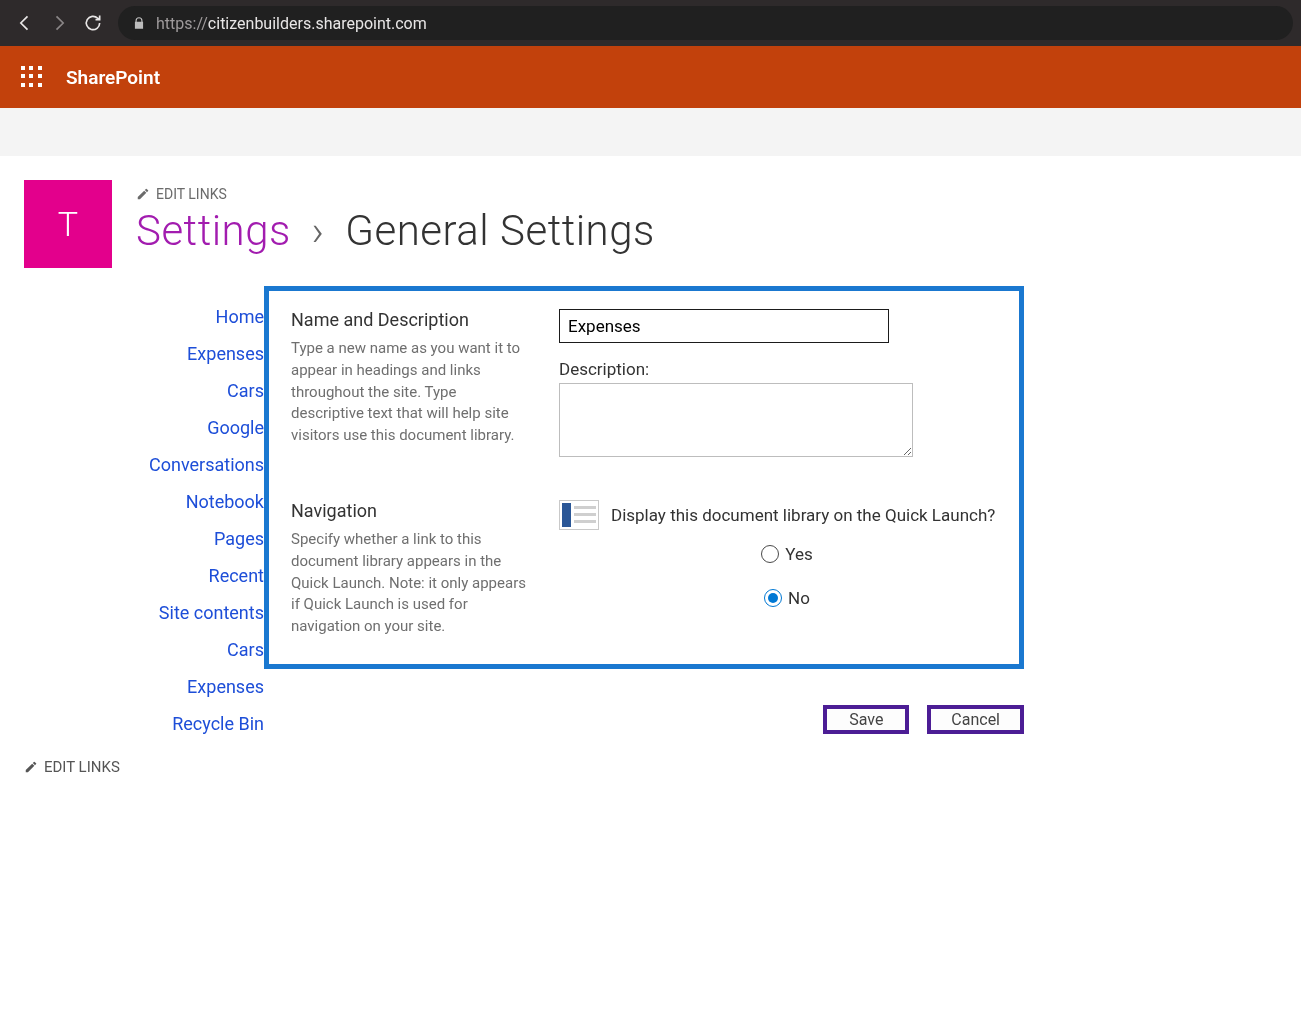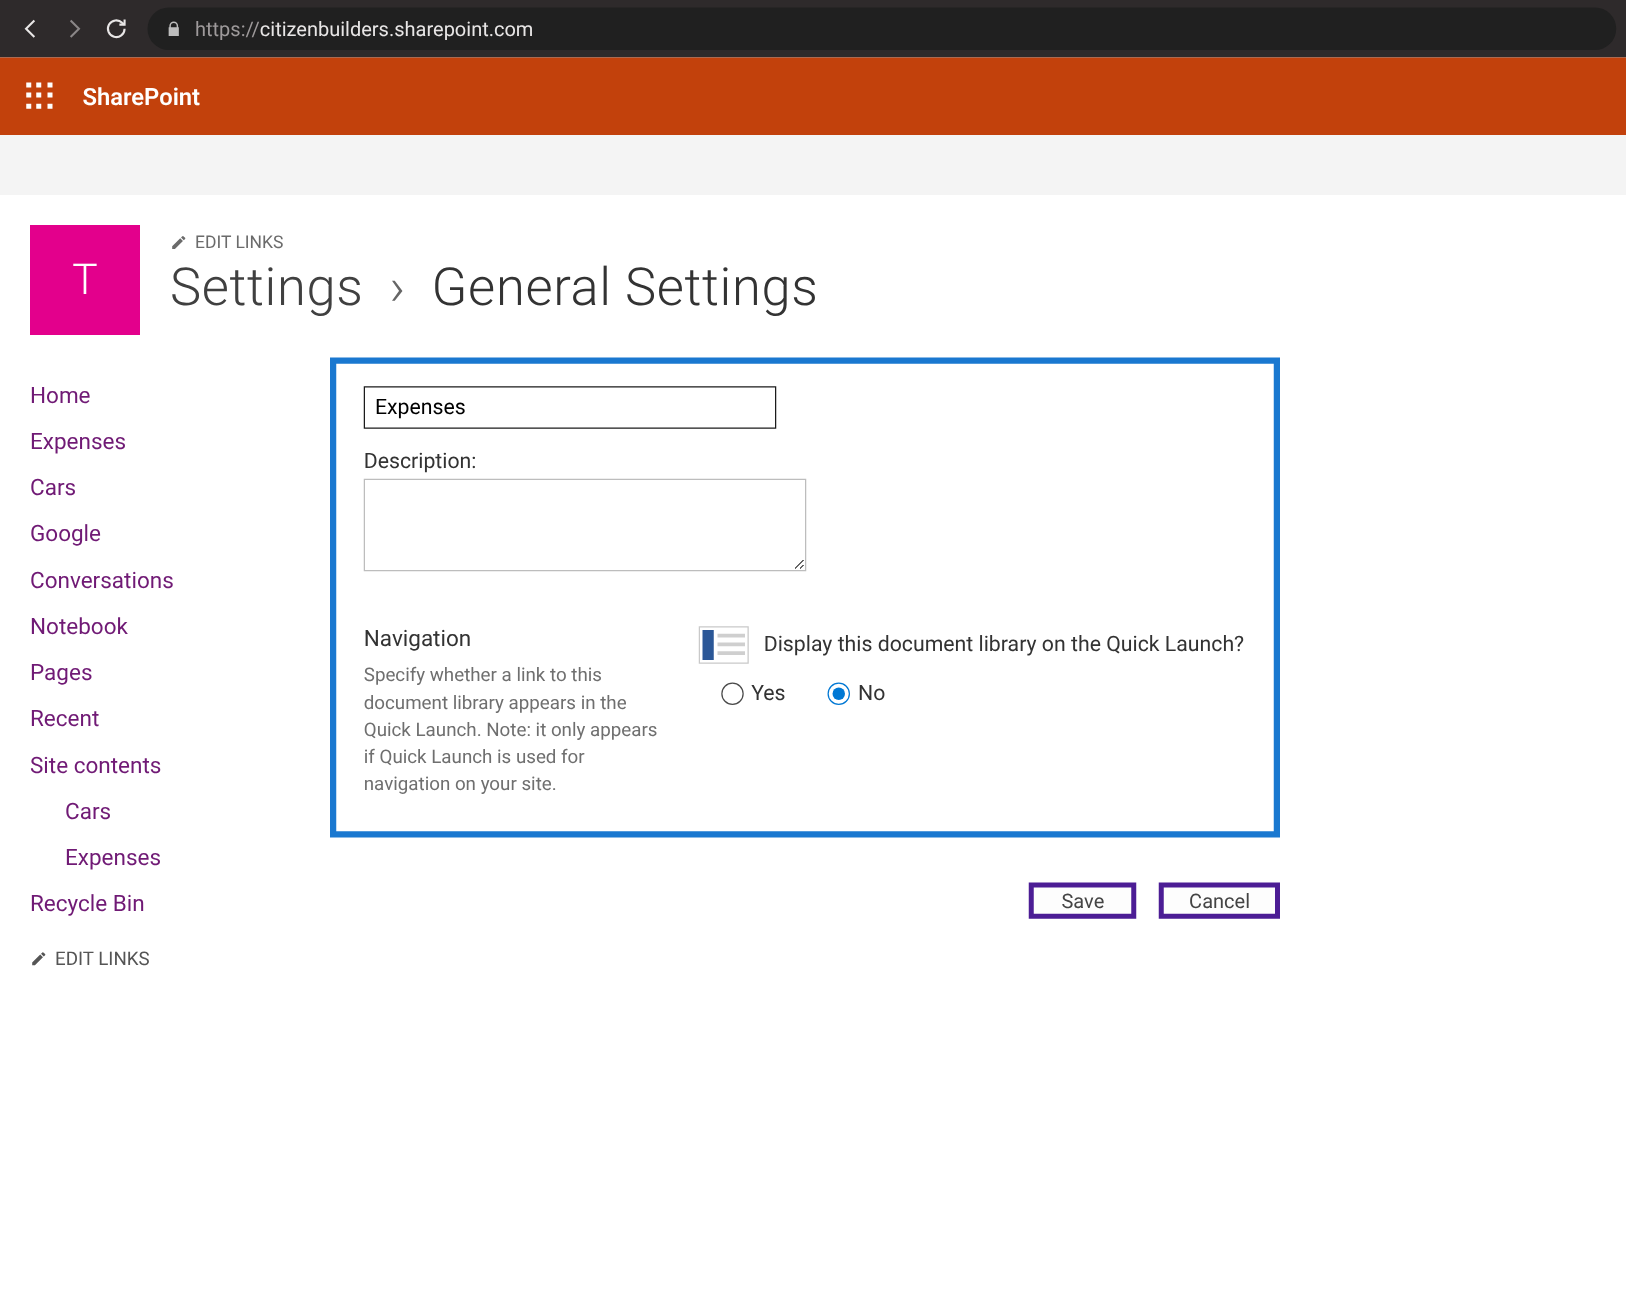--- a/index.html
+++ b/index.html
@@ -97,37 +97,38 @@
     margin-top: 6px;
   }
   .edit-links svg { width:14px; height:14px; }
   .breadcrumb-title {
     font-size: 42px;
     font-weight: 300;
     color: #333;
     margin-top: 4px;
     letter-spacing: 0.5px;
   }
-  .breadcrumb-title a { color:#404040; text-decoration:none; }
+  .breadcrumb-title a { color:#a21caf; text-decoration:none; }
   .chev { margin: 0 10px; color:#666; }
 
   
   .body-cols { display:flex; padding: 18px 0 0 24px; }
 
   .leftnav {
     width: 240px;
     flex: 0 0 auto;
     padding-top: 12px;
   }
   .leftnav a {
     display:block;
-    color:#701a75;
+    color:#1d4ed8;
     text-decoration:none;
     font-size: 18px;
     padding: 8px 0;
+    text-align: right;
   }
   .leftnav .indent { padding-left: 28px; }
   .leftnav .edit-links-bottom {
     color:#555; font-size:15px;
     display:flex; align-items:center; gap:6px;
     padding-top: 16px;
   }
 
   .main {
     flex: 1;
@@ -180,21 +181,21 @@
     background:#2b5797;
   }
   .nav-icon::after{
     content:"";
     position:absolute; left:14px; right:2px; top:5px; height:3px;
     background:#cfcfcf;
     box-shadow: 0 7px 0 #cfcfcf, 0 14px 0 #cfcfcf;
   }
   .nav-question { font-size:17px; color:#333; }
 
-  .radio-row { margin-top: 14px; padding-left: 18px; display:flex; gap:34px; align-items:center; }
+  .radio-row { margin-top: 14px; padding-left: 18px; display:flex; gap:24px; align-items:center;flex-direction:column; }
   .radio-opt { display:flex; align-items:center; gap:6px; font-size:17px; color:#333; }
   .radio-circle {
     width:18px; height:18px; border-radius:50%;
     border:1.5px solid #4a4a4a;
     display:flex; align-items:center; justify-content:center;
   }
   .radio-circle.checked { border-color:#0078d4; }
   .radio-circle.checked::after{
     content:""; width:10px; height:10px; border-radius:50%; background:#0078d4;
   }
@@ -303,20 +304,24 @@
           <path d="M3 17.25V21h3.75l11-11-3.75-3.75-11 11zM20.7 7.05a1 1 0 0 0 0-1.41l-2.34-2.34a1 1 0 0 0-1.41 0l-1.83 1.83 3.75 3.75 1.83-1.83z"></path>
         </svg>
       <span>EDIT LINKS</span>
     </div>
   </nav>
 
   <div class="main">
     <div class="highlight-box">
 
       <div class="section">
+        <div class="section-left">
+          <h3>Name and Description</h3>
+          <p>Type a new name as you want it to appear in headings and links throughout the site. Type descriptive text that will help site visitors use this document library.</p>
+        </div>
         <div class="section-right">
           <div class="field">
             <input class="text-input" type="text" value="Expenses" style="">
           </div>
           <div class="field">
             <label class="field-label">Description:</label>
             <textarea class="textarea" style=""></textarea>
           </div>
         </div>
       </div>

